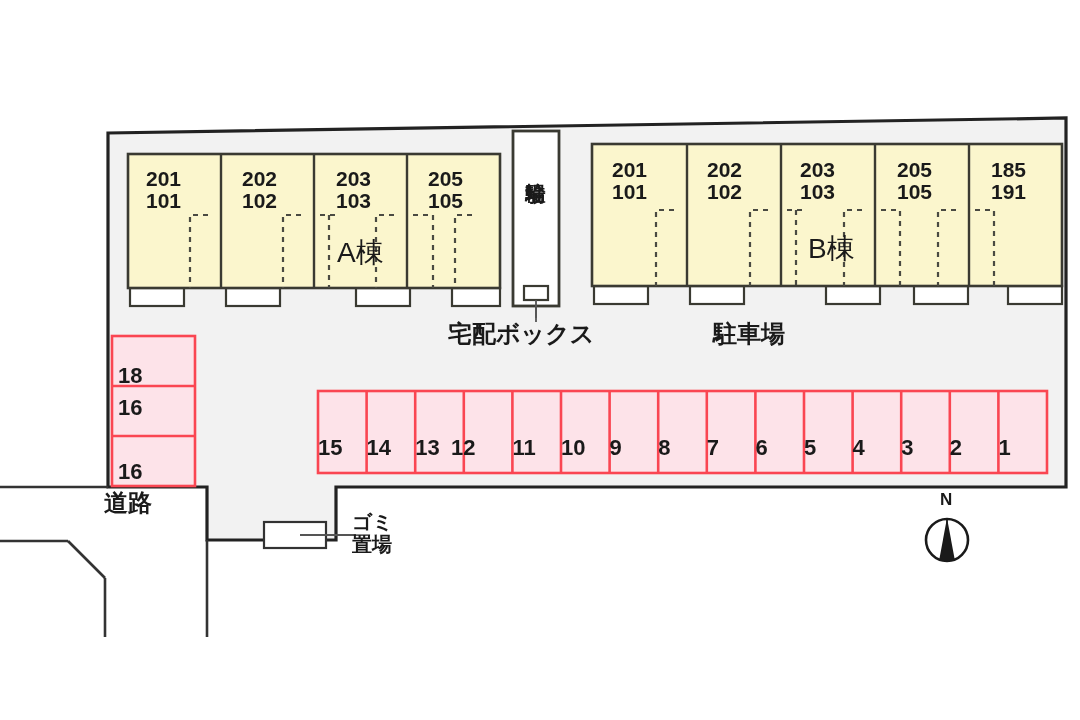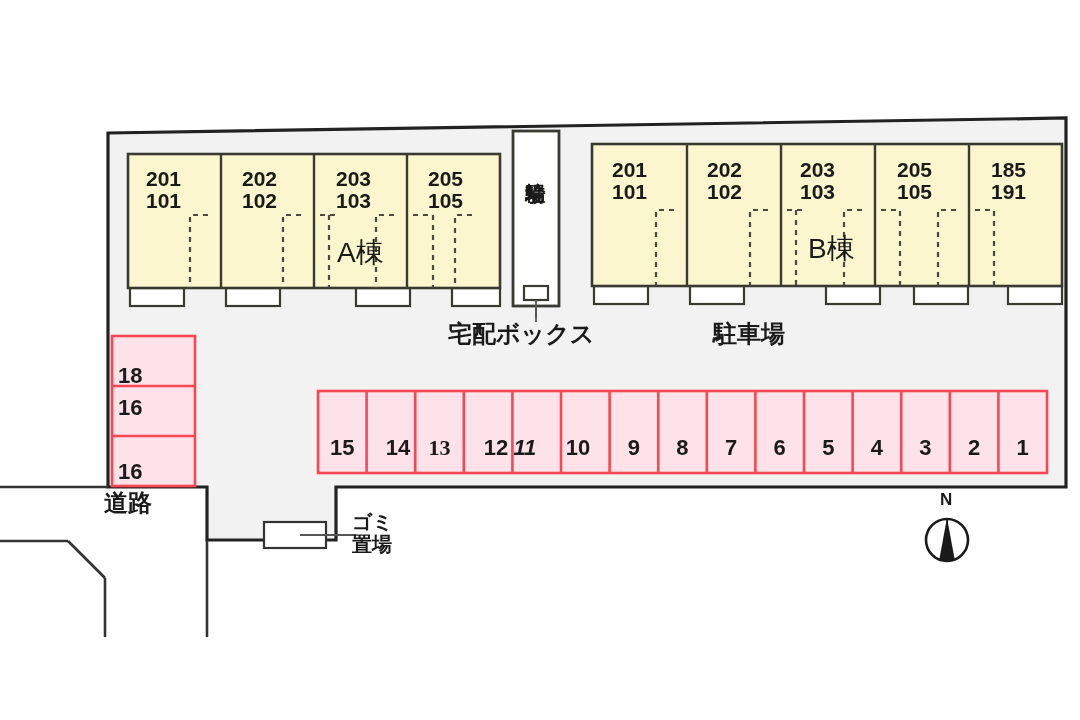--- a/index.html
+++ b/index.html
@@ -42,21 +42,20 @@
     letter-spacing: 0px;
     text-align: right;
   }
   .bldg-name {
     font-size: 28px;
     font-weight: normal;
   }
   .stall-num {
     font-size: 22px;
     font-weight: bold;
-    text-align: center;
   }
   .jp-label {
     font-size: 24px;
     font-weight: bold;
   }
   .vert-label {
     font-size: 20px;
     font-weight: bold;
     writing-mode: vertical-rl;
     text-orientation: upright;
@@ -218,24 +217,24 @@
   <div class="lbl jp-label" style="left:697px; top:322px;margin-left:16px;">駐車場</div>
 
   <div class="lbl jp-label" style="left:104px; top:491px;">道路</div>
 
   <div class="lbl gomi-label" style="left:352px; top:511px;">ゴミ<br>置場</div>
 
   <div class="lbl compass-n" style="left:940px; top:491px;">N</div>
 
   <div class="lbl stall-num" style="left:318px; top:437px; width:48.6px;">15</div>
   <div class="lbl stall-num" style="left:366.6px; top:437px; width:63px;">14</div>
-  <div class="lbl stall-num" style="left:415.2px; top:437px; width:48.6px;font-family:Liberation Serif, serif;">13</div>
-  <div class="lbl stall-num" style="left:474px; top:437px; width:44px;">12</div>
-  <div class="lbl stall-num" style="left:512.4px; top:437px; width:25px;font-style:italic;">11</div>
-  <div class="lbl stall-num" style="left:548px; top:437px; width:60px;">10</div>
+  <div class="lbl stall-num" style="left:415.2px; top:437px; width:48.6px;">13</div>
+  <div class="lbl stall-num" style="left:451px; top:437px; width:44px;">12</div>
+  <div class="lbl stall-num" style="left:512.4px; top:437px; width:25px;">11</div>
+  <div class="lbl stall-num" style="left:561px; top:437px; width:60px;">10</div>
   <div class="lbl stall-num" style="left:609.6px; top:437px; width:48.6px;">9</div>
   <div class="lbl stall-num" style="left:658.2px; top:437px; width:48.6px;">8</div>
   <div class="lbl stall-num" style="left:706.8px; top:437px; width:48.6px;">7</div>
   <div class="lbl stall-num" style="left:755.4px; top:437px; width:48.6px;">6</div>
   <div class="lbl stall-num" style="left:804px; top:437px; width:48.6px;">5</div>
   <div class="lbl stall-num" style="left:852.6px; top:437px; width:48.6px;">4</div>
   <div class="lbl stall-num" style="left:901.2px; top:437px; width:48.6px;">3</div>
   <div class="lbl stall-num" style="left:949.8px; top:437px; width:48.6px;">2</div>
   <div class="lbl stall-num" style="left:998.4px; top:437px; width:48.6px;">1</div>
 

